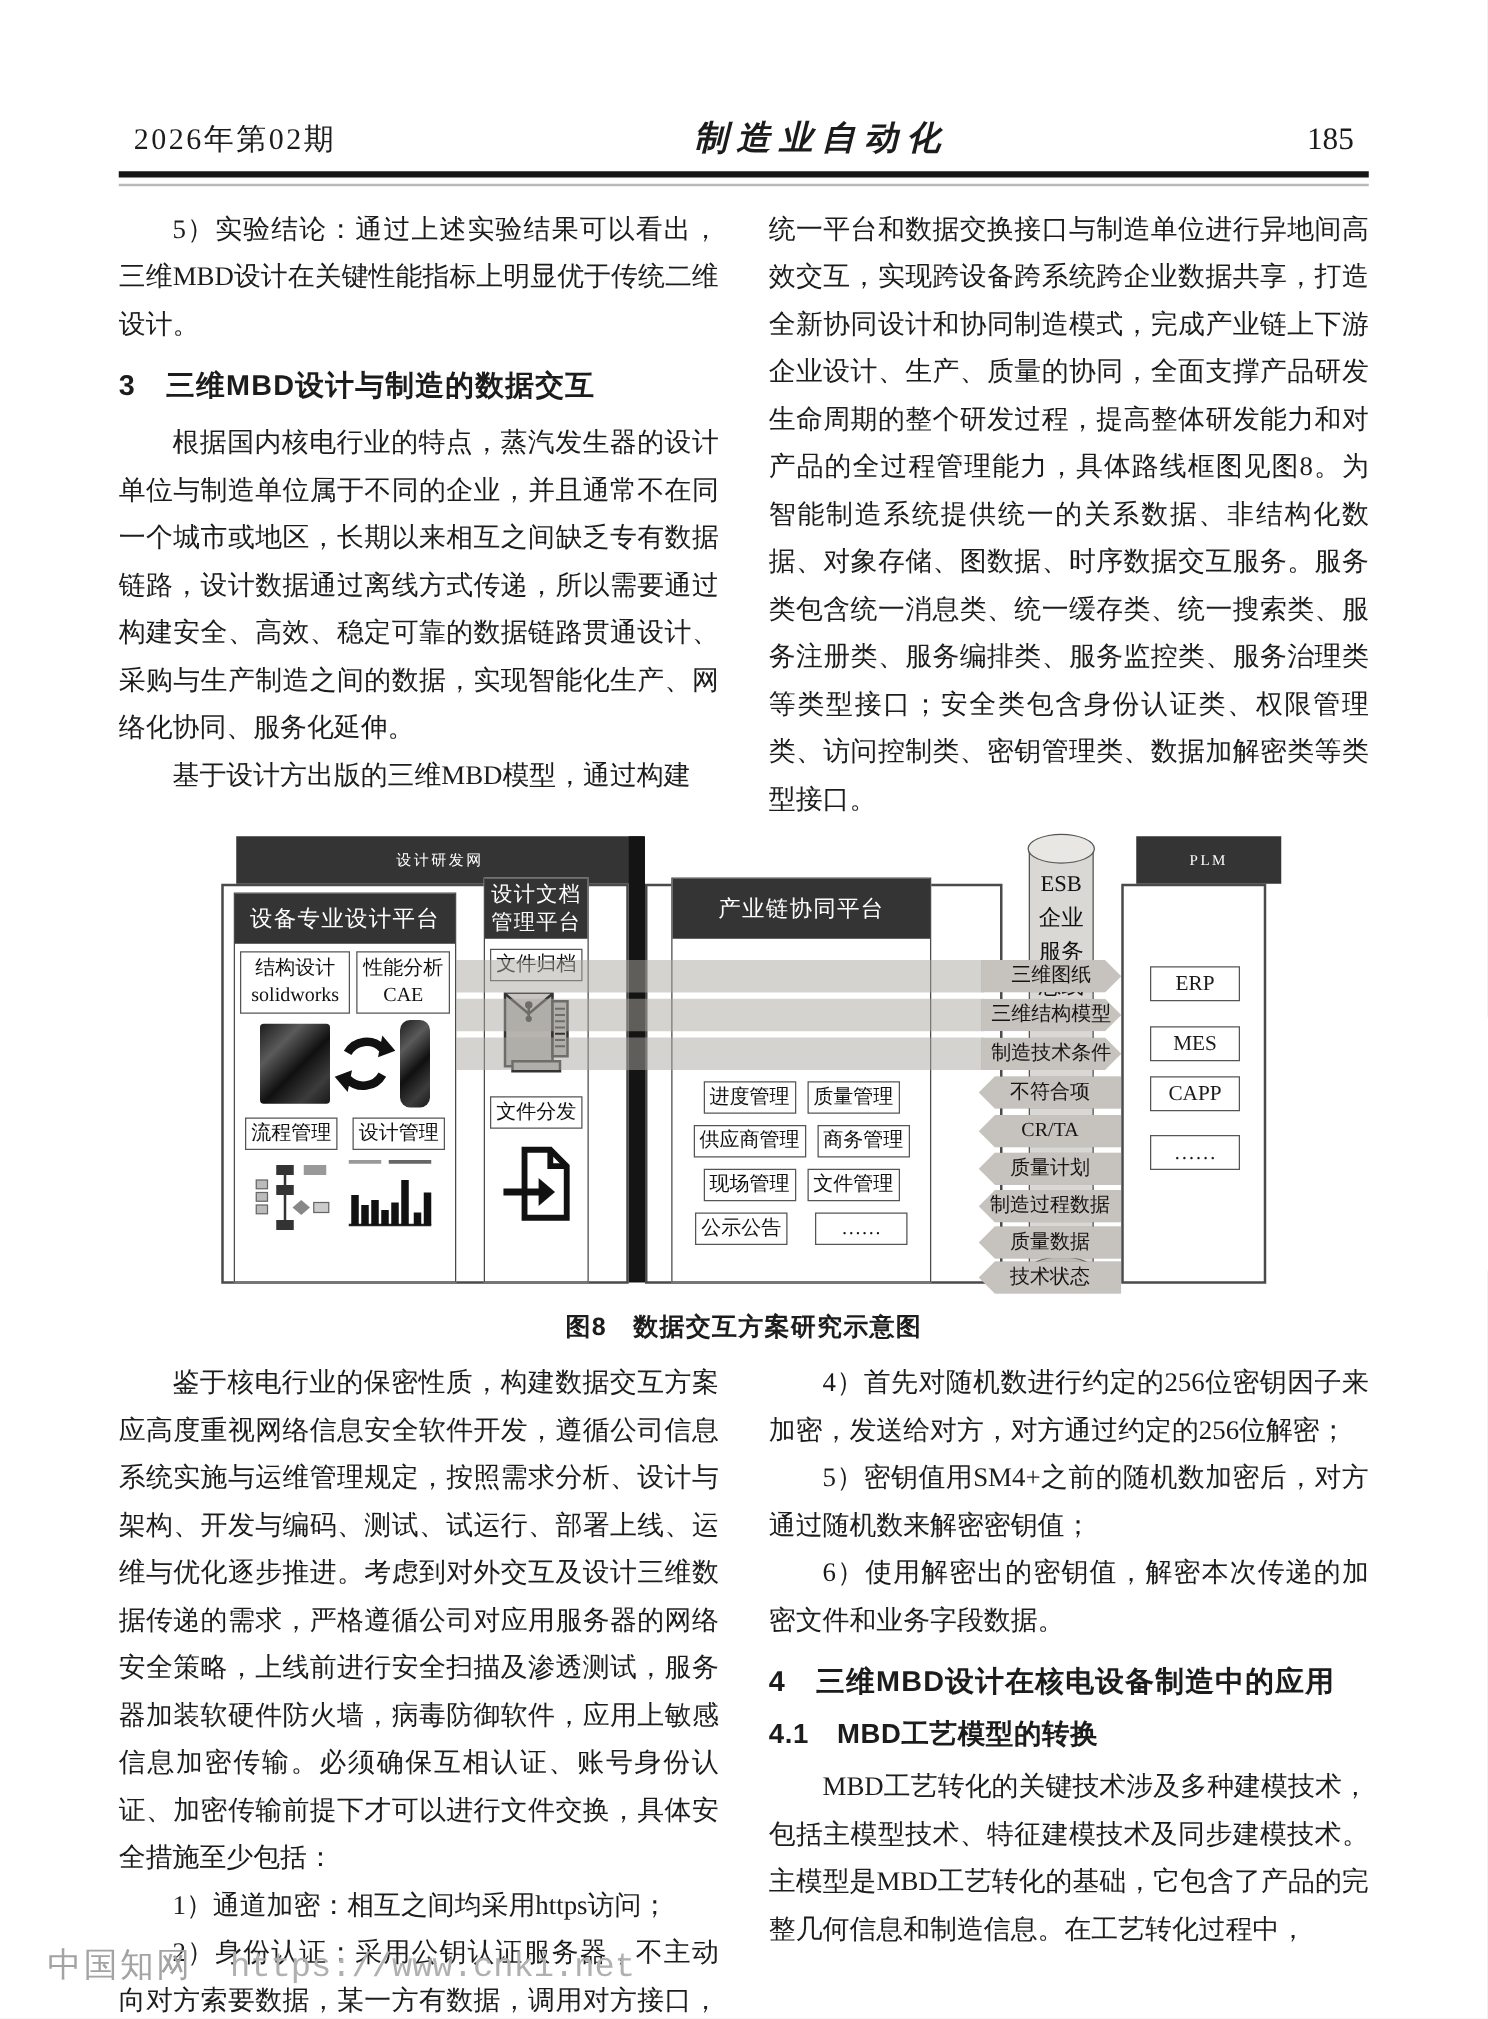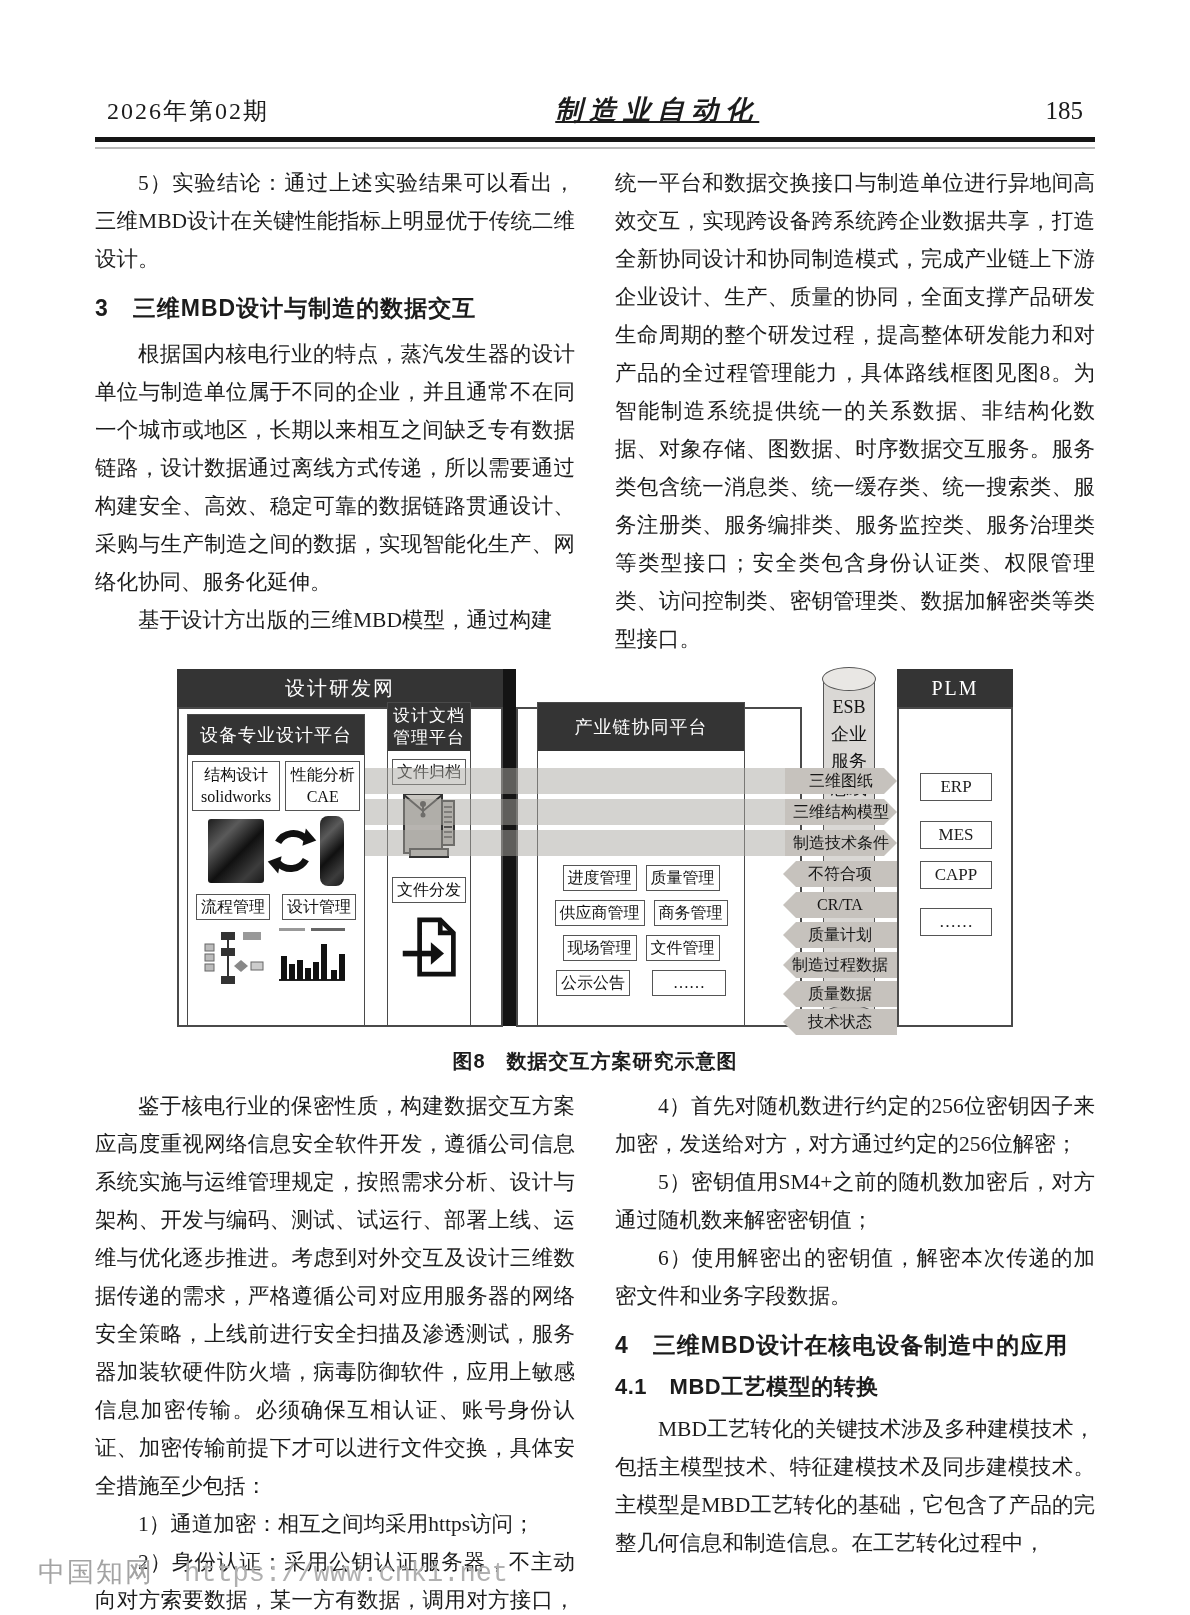--- a/index.html
+++ b/index.html
@@ -2,38 +2,38 @@
 <html><head>
 <meta charset="utf-8">
 <style>
   html,body{margin:0;padding:0;background:#e9e9e9;}
   .page{position:relative;width:1190px;height:1615px;background:#ffffff;margin:0 auto;overflow:hidden;
         font-family:"Liberation Serif","DejaVu Serif",serif;color:#1c1c1c;}
   .content{padding:92px 95px 0 95px;}
   
   .hdr{display:flex;justify-content:space-between;align-items:baseline;padding:0 12px 0 12px;}
   .hdr-issue{font-size:24px;letter-spacing:2px;}
-  .hdr-journal{font-size:27px;font-weight:bold;font-style:italic;letter-spacing:7px;text-decoration:underline;}
+  .hdr-journal{font-size:27px;font-weight:bold;font-style:italic;letter-spacing:7px;}
   .hdr-pageno{font-size:25px;}
   .rule-thick{height:5px;background:#161616;margin-top:9px;}
   .rule-thin{height:2px;background:#b9b9b9;margin-top:5px;}
   
   .cols{display:flex;gap:40px;margin-top:15px;}
   .col{width:480px;}
   p.t{font-size:21.5px;line-height:38px;text-align:justify;margin:0;}
   p.ind{text-indent:2em;}
   h2.sec{font-family:Liberation Sans, sans-serif;font-size:23px;font-weight:bold;
          margin:15px 0 11px 0;letter-spacing:1px;}
   h3.sec{font-family:"Liberation Sans","DejaVu Sans",sans-serif;font-size:22px;font-weight:bold;
          margin:10px 0 8px 0;letter-spacing:0.5px;}
   
   .figwrap{position:relative;width:840px;height:372px;margin:6px 0 0 80px;
            font-family:"Liberation Serif","DejaVu Serif",serif;}
-  .fig-hdr{position:absolute;height:38px;background:#343434;color:#fff;font-size:20px;
-           display:flex;align-items:center;justify-content:center;letter-spacing:2px;z-index:2;}
+  .fig-hdr{position:absolute;height:38px;background:#343434;color:#fff;font-size:12px;
+           display:flex;align-items:center;justify-content:center;letter-spacing:2px;z-index:2;margin-left:12px;}
   .outer{position:absolute;border:2px solid #4a4a4a;background:#fff;z-index:1;}
   .divider{position:absolute;left:328px;top:5px;width:13px;height:357px;background:#141414;z-index:2;}
   .plat-title{background:#343434;color:#fff;display:flex;flex-direction:column;align-items:center;
               justify-content:center;letter-spacing:1px;}
   .plat{position:absolute;z-index:2;background:#fff;border:1.5px solid #4a4a4a;}
   .plat-body{position:relative;}
   .fbox{border:1.2px solid #555;background:#fff;color:#111;font-size:16px;line-height:24px;
         text-align:center;white-space:nowrap;padding:0 4px;}
   .band{position:absolute;left:190px;width:422px;height:26px;background:rgba(170,167,162,0.5);z-index:5;}
   .arrow-r{position:absolute;left:610px;width:112px;height:26px;background:#c6c2bd;z-index:6;

